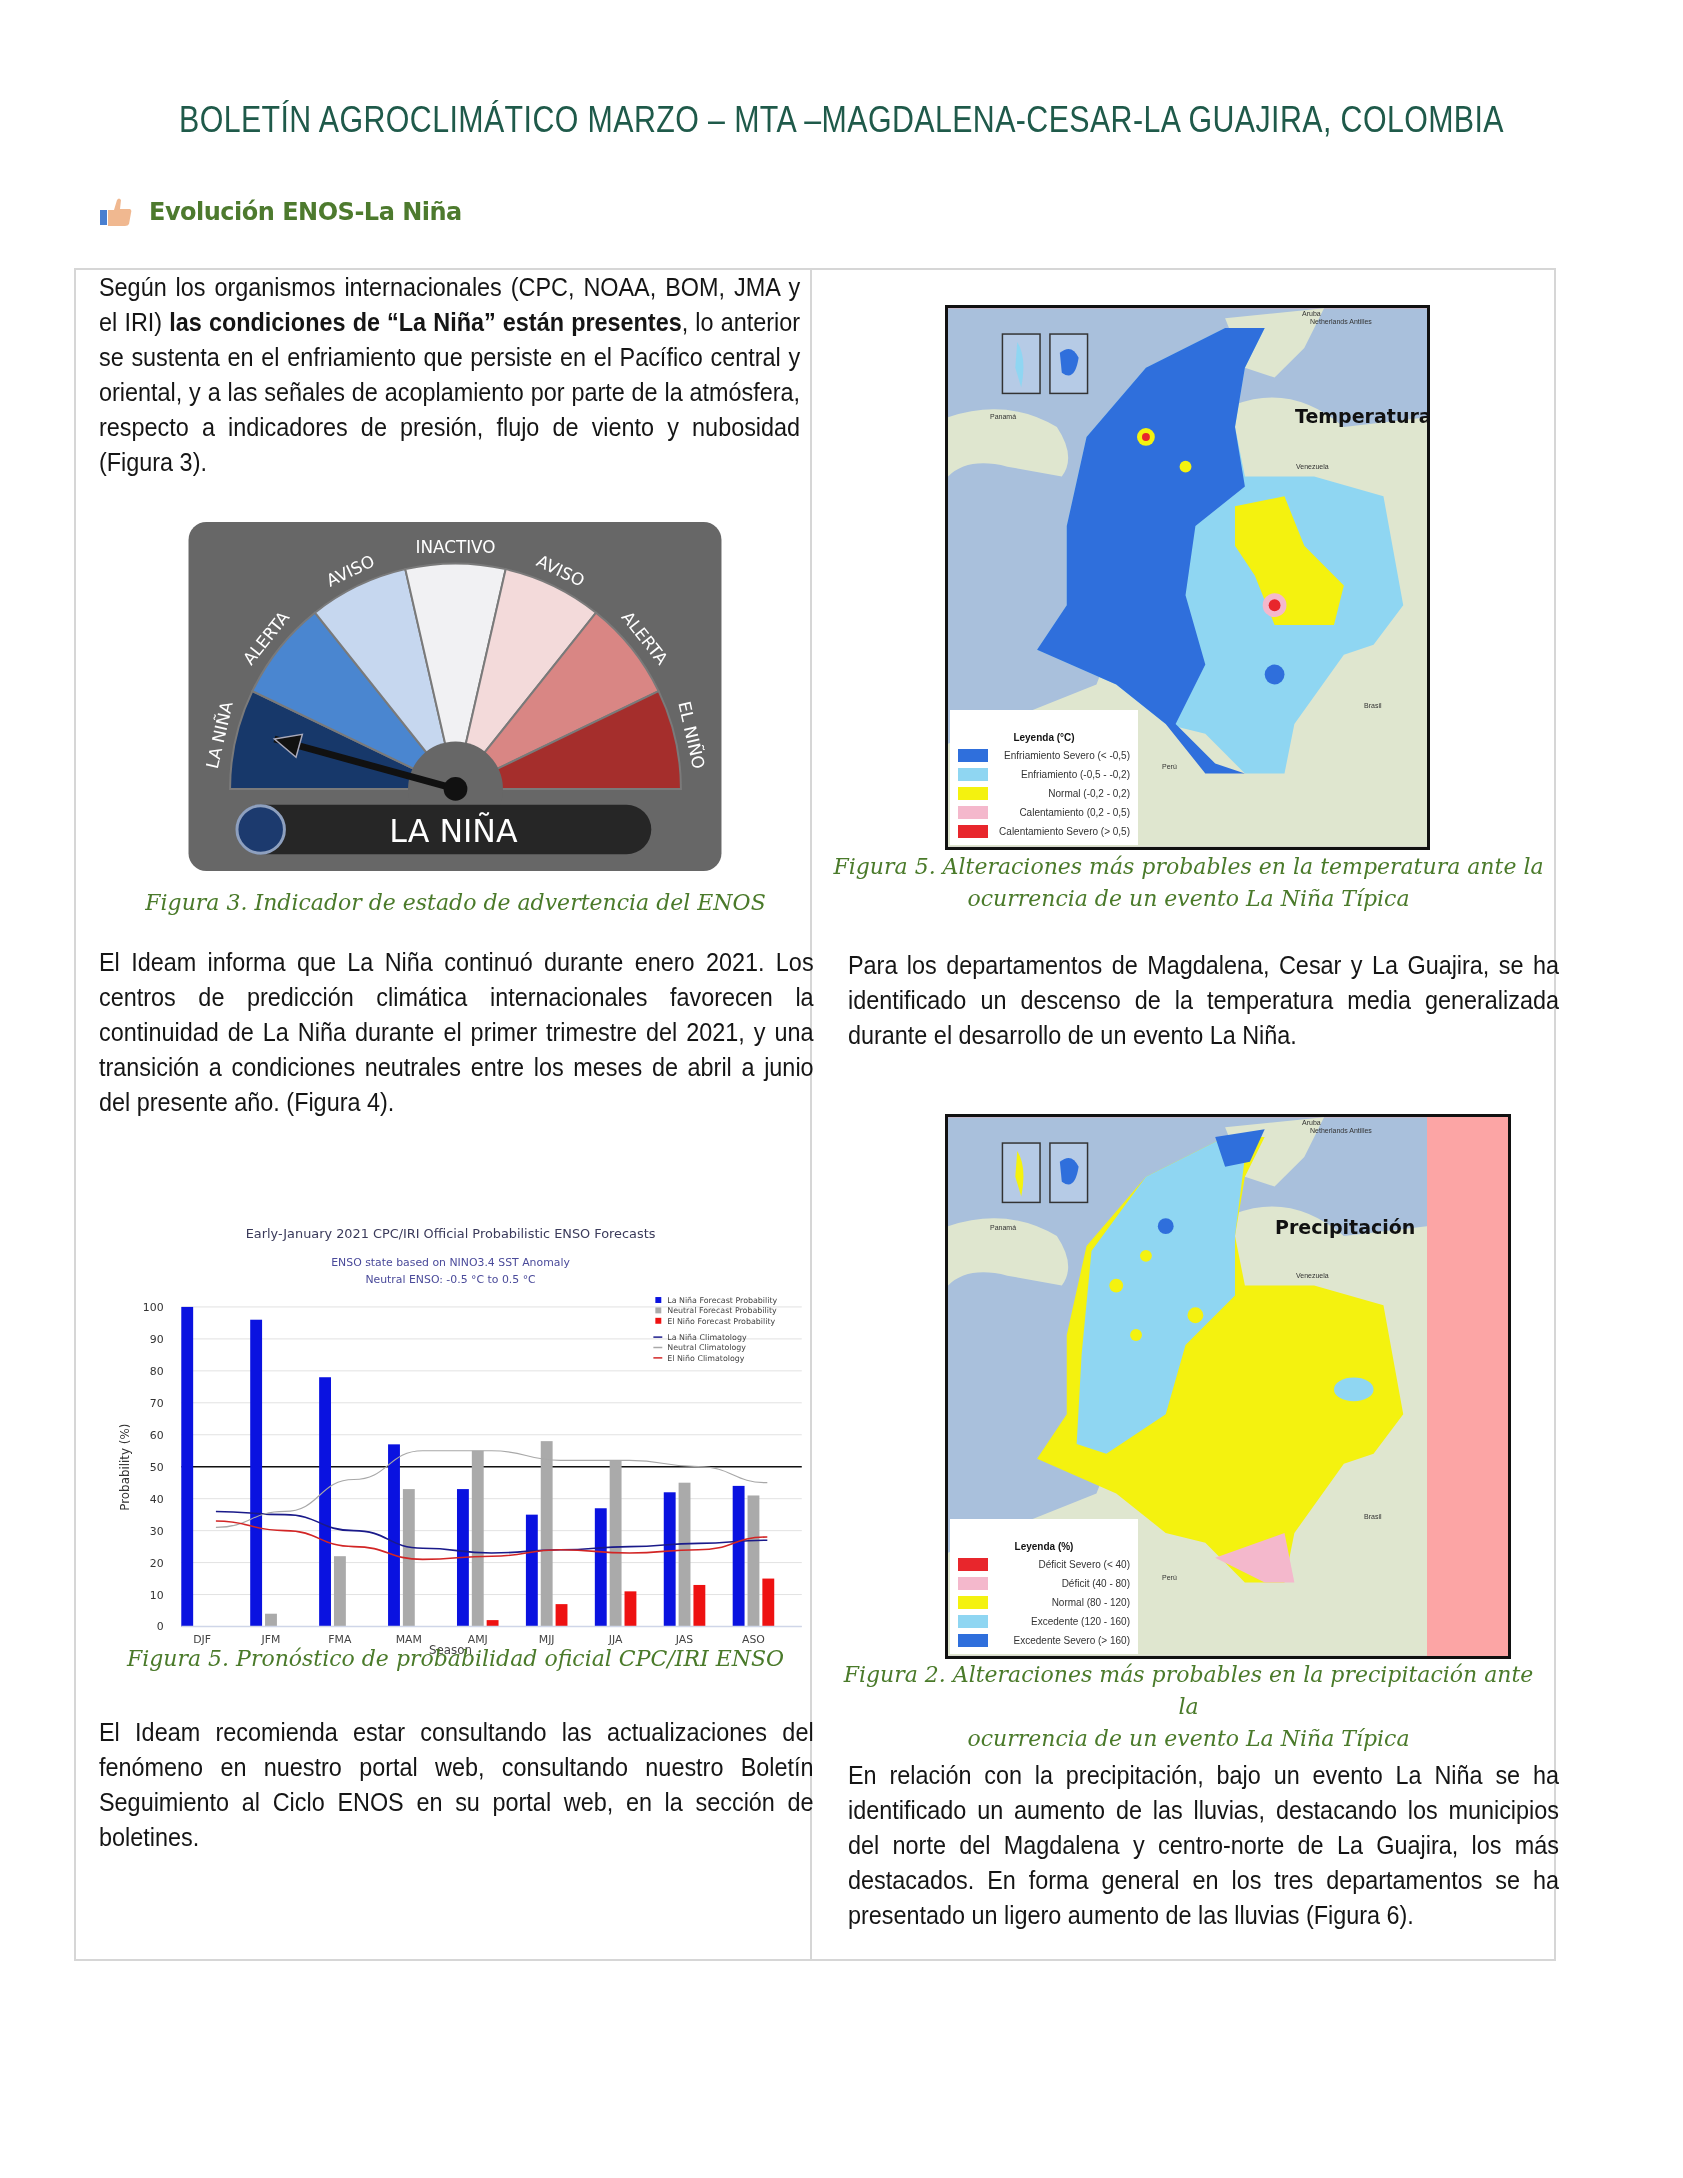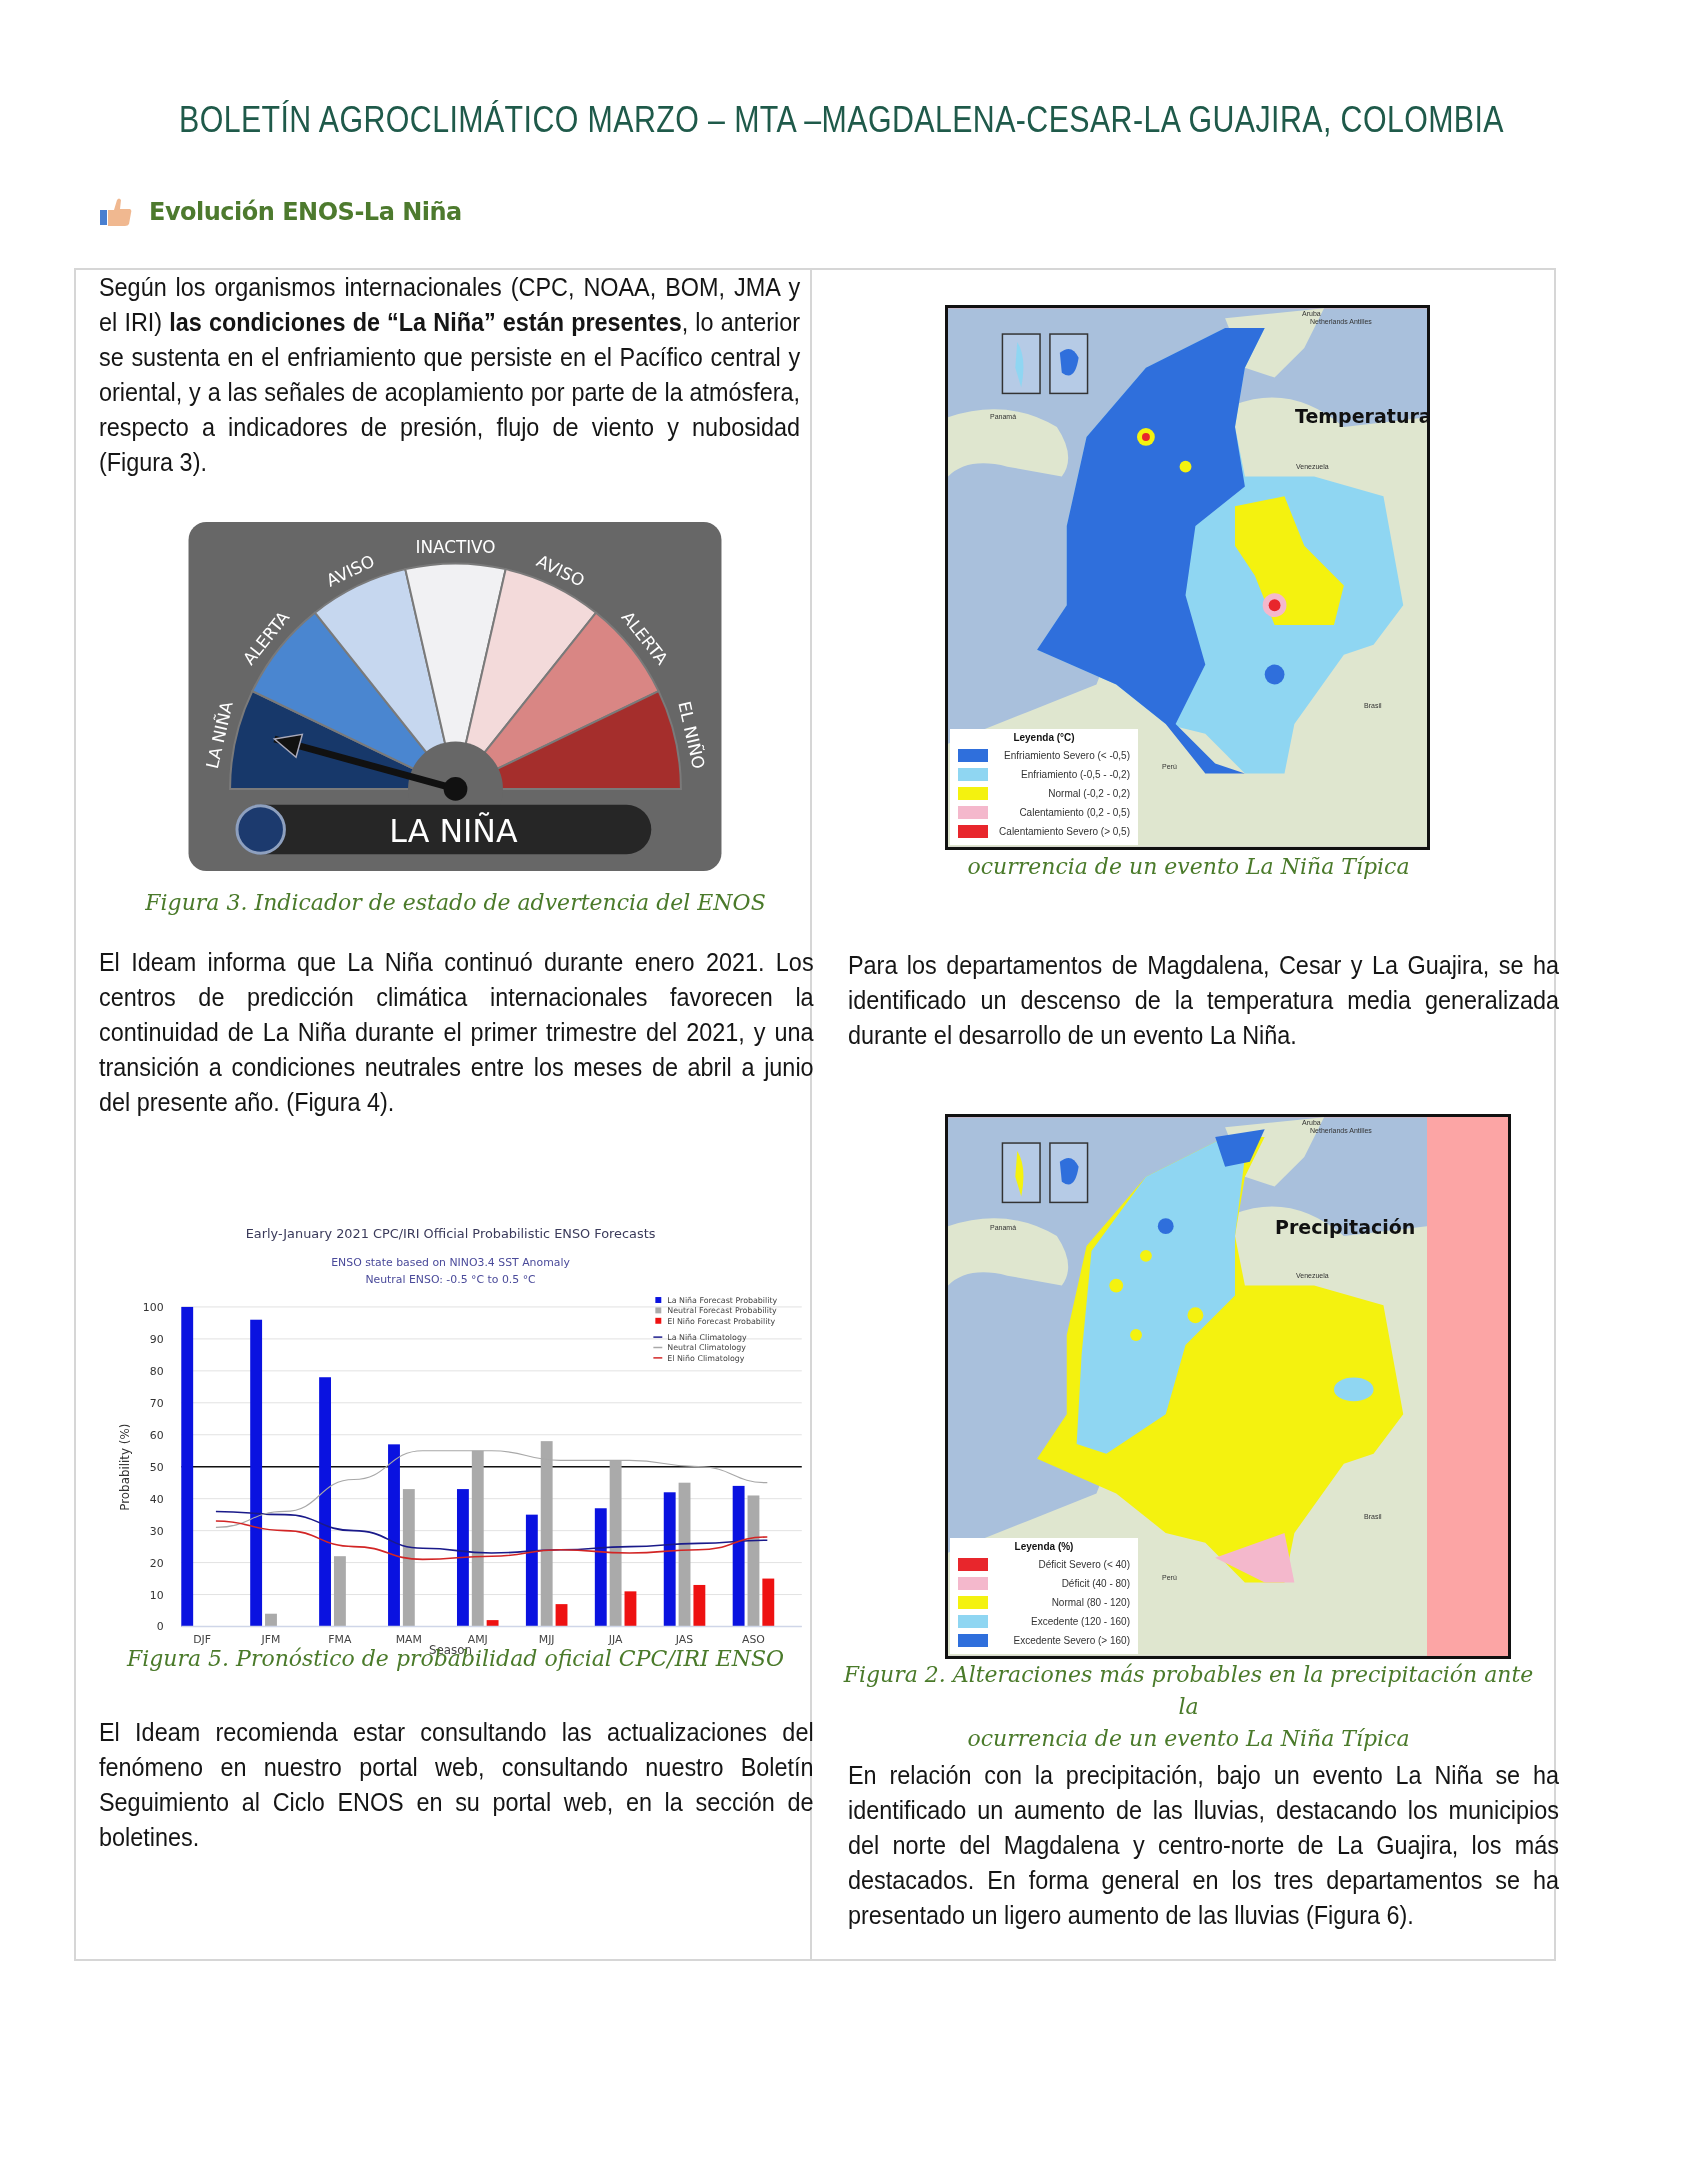--- a/index.html
+++ b/index.html
@@ -11,21 +11,21 @@
   .section-title { font-family: "DejaVu Sans", sans-serif; font-weight: bold; font-size: 24px; color: #4d7a2e; letter-spacing: -0.5px; }
   .frame { left: 74px; top: 268px; width: 1482px; height: 1693px; border: 2px solid #d6d6d6; box-sizing: border-box; }
   .divider { left: 810px; top: 268px; width: 2px; height: 1693px; background: #d6d6d6; }
   .para { font-family: "Liberation Sans", sans-serif; font-size: 26px; line-height: 35px; text-align: justify; color: #151515; transform: scaleX(0.9); transform-origin: left top; }
   .para b { font-weight: bold; }
   .caption { font-family: "DejaVu Serif", serif; font-style: italic; font-size: 22px; color: #4a7a2a; text-align: center; line-height: 32px; }
   .gauge { left: 186px; top: 520px; width: 538px; height: 353px; }
   .chart { left: 99px; top: 1208px; width: 713px; height: 465px; }
   .map { border: 3px solid #111; box-sizing: border-box; overflow: hidden; background: #fca5a5; }
   .map-title { font-family: "DejaVu Sans", sans-serif; font-weight: bold; font-size: 19px; color: #111; }
-  .legend { position: absolute; left: 2px; bottom: 2px; width: 188px; background: #fff; padding: 3px 8px 4px; box-sizing: border-box; }
+  .legend { position: absolute; left: 2px; bottom: 2px; width: 188px; background: #fff; padding: 22px 8px 4px; box-sizing: border-box; }
   .legend-title { font-size: 10px; font-weight: bold; text-align: center; margin-bottom: 3px; font-family: "Liberation Sans", sans-serif; }
   .legend-row { display: flex; align-items: center; height: 19px; font-size: 10px; color: #333; font-family: "Liberation Sans", sans-serif; justify-content: space-between; }
   .swatch { width: 30px; height: 13px; margin-right: 8px; flex: none; }
   .map-label { position: absolute; font-size: 7px; color: #333; font-family: "Liberation Sans", sans-serif; }
 </style>
 </head>
 <body>
 
 <div class="abs doc-title">BOLETÍN AGROCLIMÁTICO MARZO – MTA –MAGDALENA-CESAR-LA GUAJIRA, COLOMBIA</div>
 
@@ -230,20 +230,21 @@
         <span>Calentamiento (0,2 - 0,5)</span>
       </div>
     <div class="legend-row">
         <span class="swatch" style="background: rgb(232, 38, 44);"></span>
         <span>Calentamiento Severo (&gt; 0,5)</span>
       </div>
   </div>
 </div>
 
 <div class="abs caption" style="left:832px; top:851px; width:713px;">
+  <div>Figura 5. Alteraciones más probables en la temperatura ante la</div>
   <div>ocurrencia de un evento La Niña Típica</div>
 </div>
 
 <div class="abs para" style="left:848px; top:948px; width:790px;">Para los departamentos de Magdalena, Cesar y La Guajira, se ha identificado un descenso de la temperatura media generalizada durante el desarrollo de un evento La Niña.</div>
 
 <div class="abs map" style="left:945px; top:1114px; width:566px; height:545px;">
   <svg width="479" height="539" viewBox="0 0 484 544">
     <rect width="484" height="544" fill="#a9c0dc"></rect>
     <path d="M250 120 Q330 60 400 120 L484 110 L484 544 L0 544 L0 440 Q100 400 150 380 Z" fill="#dfe6cf"></path>
     <path d="M0 110 Q60 90 110 120 Q130 150 115 170 L60 160 Q20 150 0 170 Z" fill="#dfe6cf"></path>

